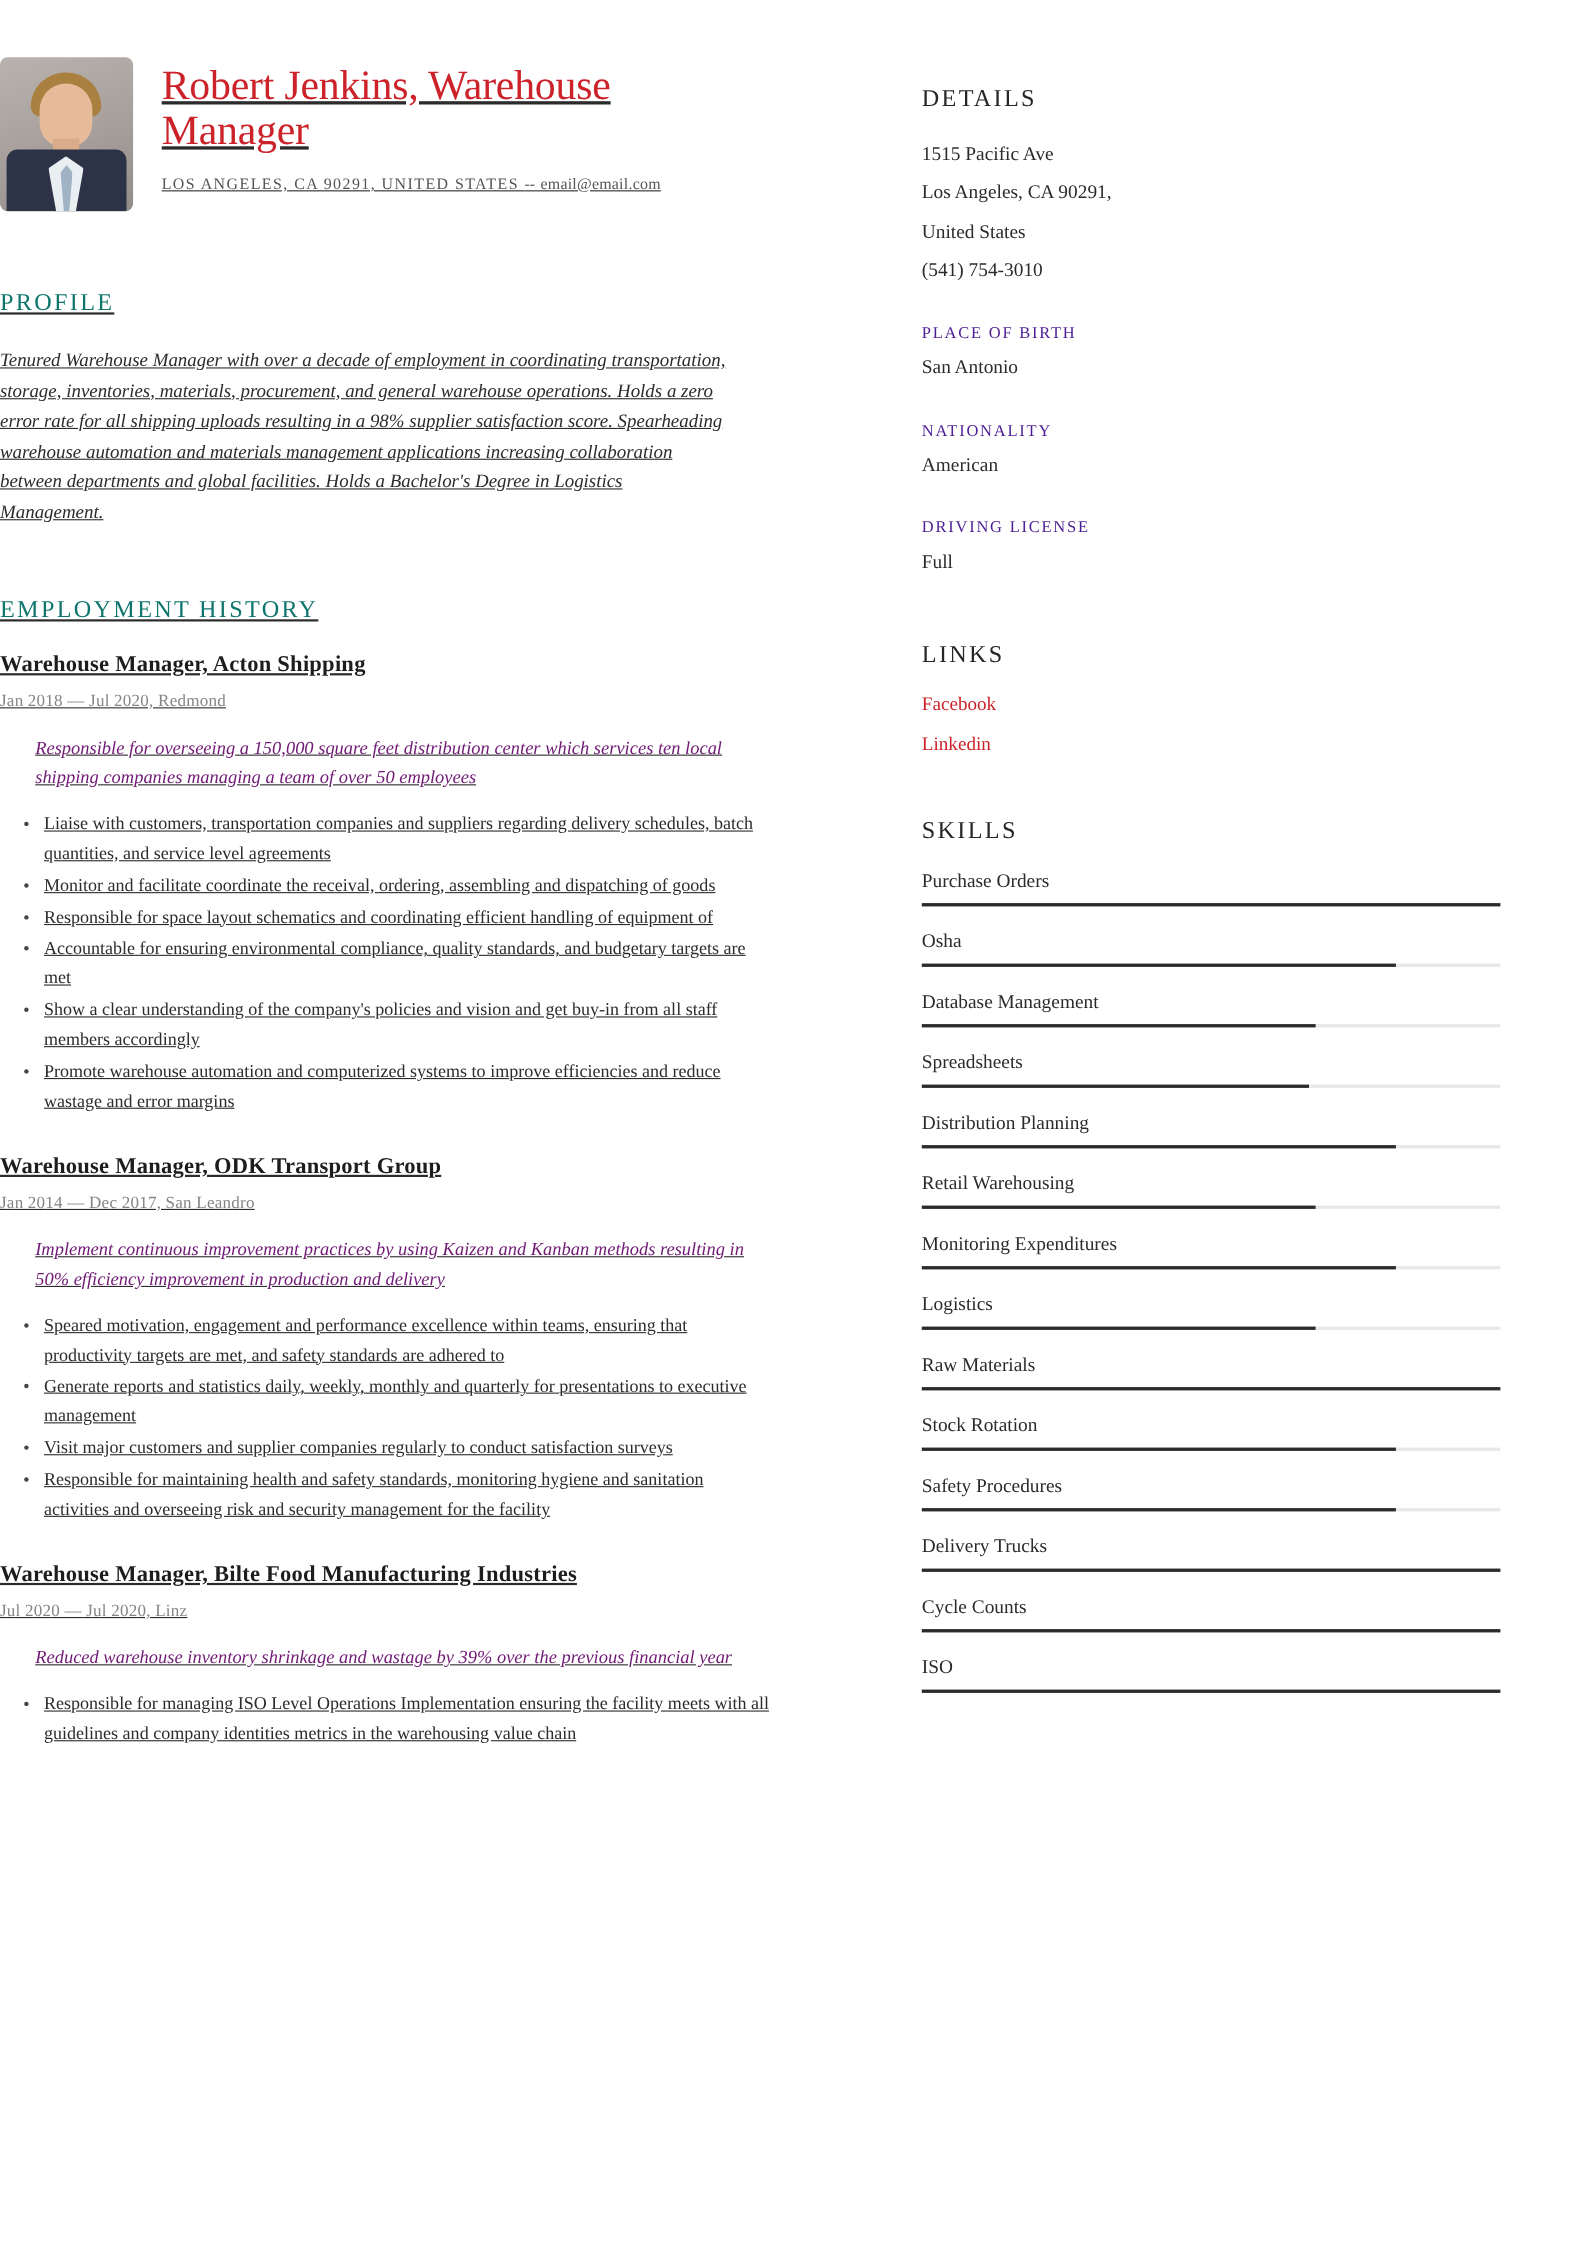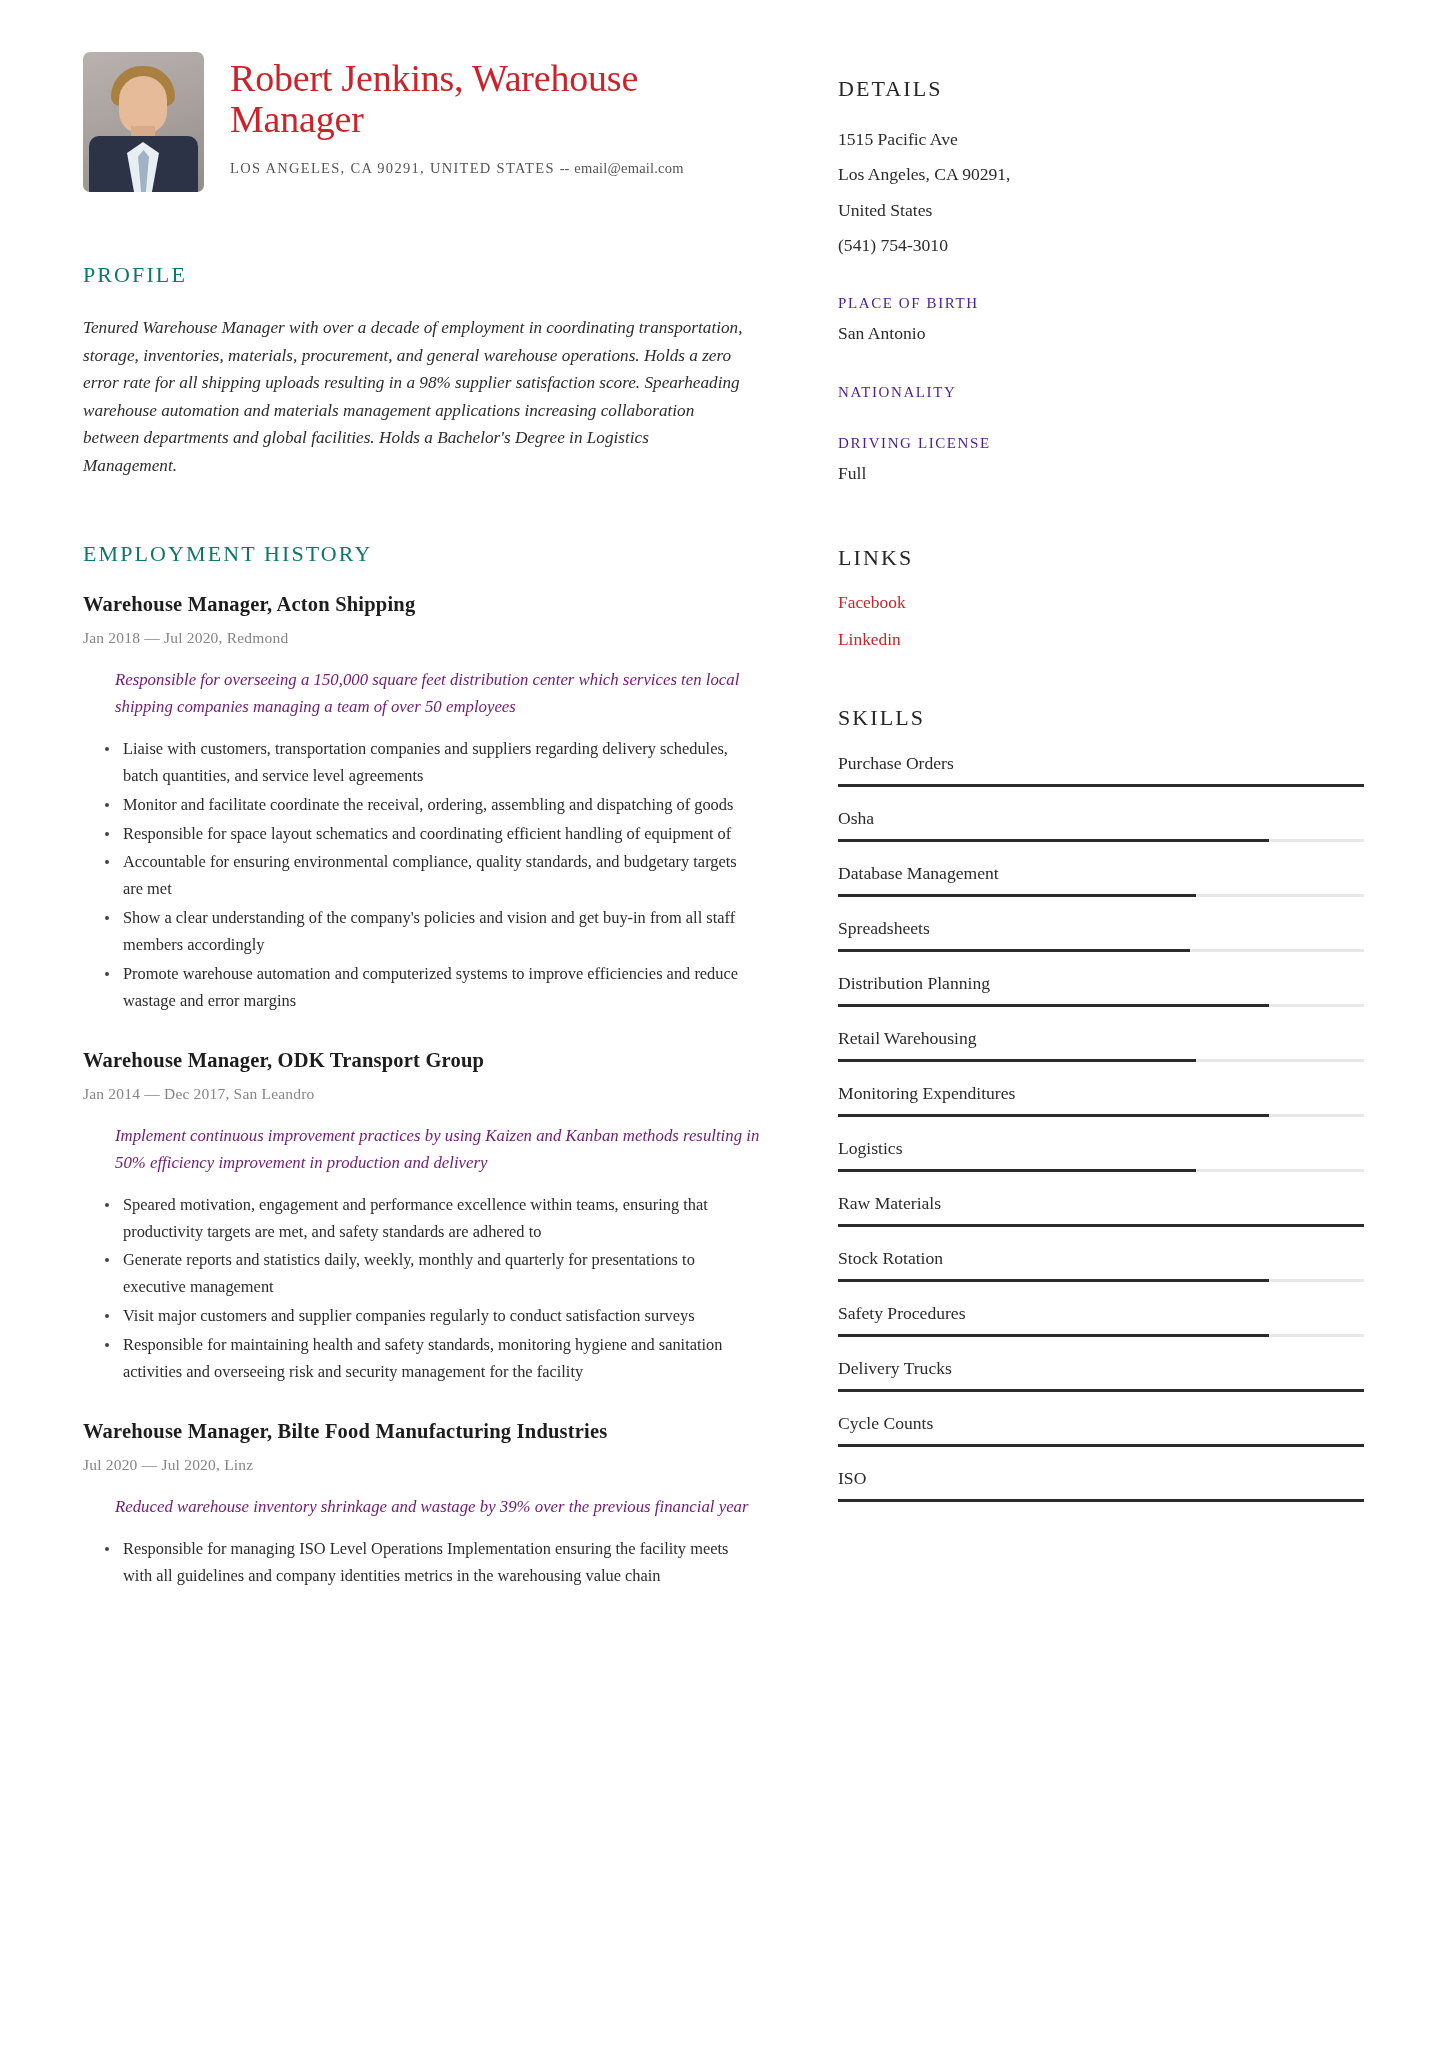--- a/index.html
+++ b/index.html
@@ -21,23 +21,23 @@
     width: 1448px;
     min-height: 2048px;
     background: #ffffff;
     display: flex;
     padding: 52px 0 40px 0;
   }
 
   
   .main-col {
     width: 790px;
-    padding-left: 83px;
     padding-right: 30px;
     flex: 0 0 790px;
+    text-decoration: underline;
   }
 
   .header-row {
     display: flex;
     align-items: flex-start;
     gap: 26px;
     margin-bottom: 70px;
   }
 
   .avatar {
@@ -330,20 +330,21 @@
         <div class="side-value">1515 Pacific Ave</div>
         <div class="side-value">Los Angeles, CA 90291,</div>
         <div class="side-value">United States</div>
         <div class="side-value">(541) 754-3010</div>
       </div>
 
       <div class="side-label">PLACE OF BIRTH</div>
       <div class="side-value">San Antonio</div>
 
       <div class="side-label">NATIONALITY</div>
+      <div class="side-value">American</div>
 
       <div class="side-label">DRIVING LICENSE</div>
       <div class="side-value">Full</div>
     </div>
 
     <div class="links-section">
       <h2 class="side-title">LINKS</h2>
       <div id="links-container">
           <a class="link-item" href="#">Facebook</a>
           <a class="link-item" href="#">Linkedin</a>

